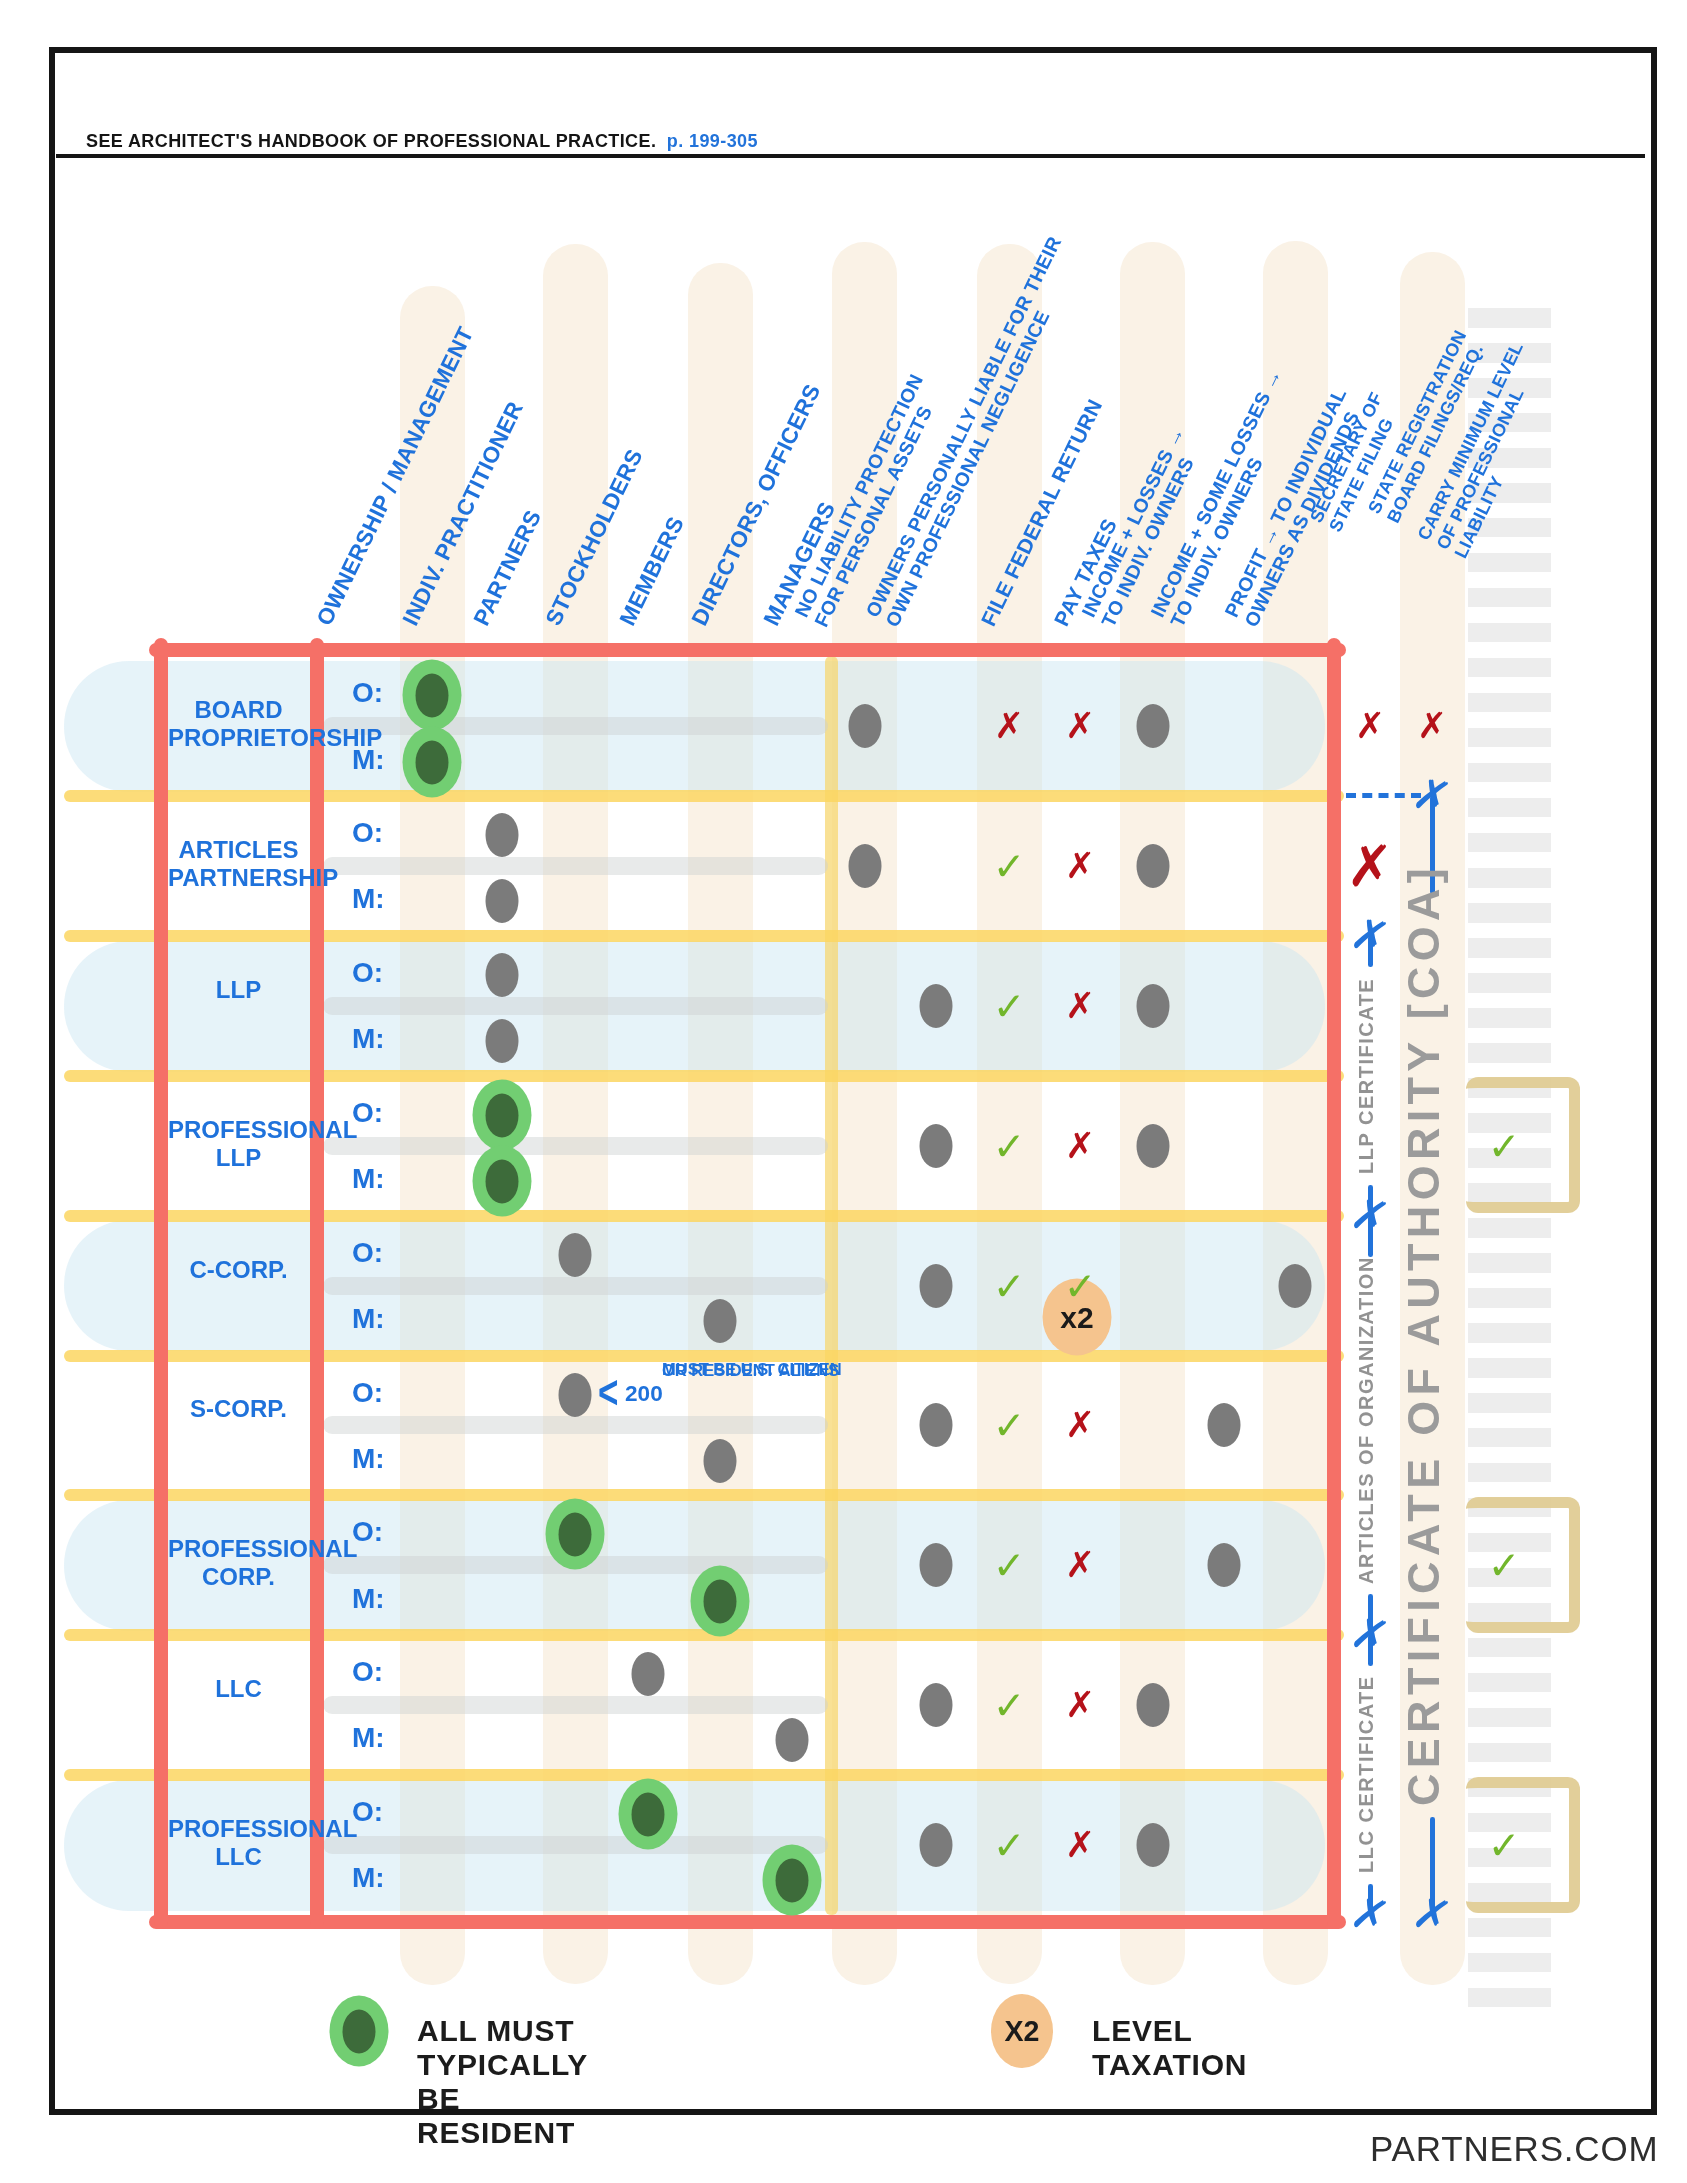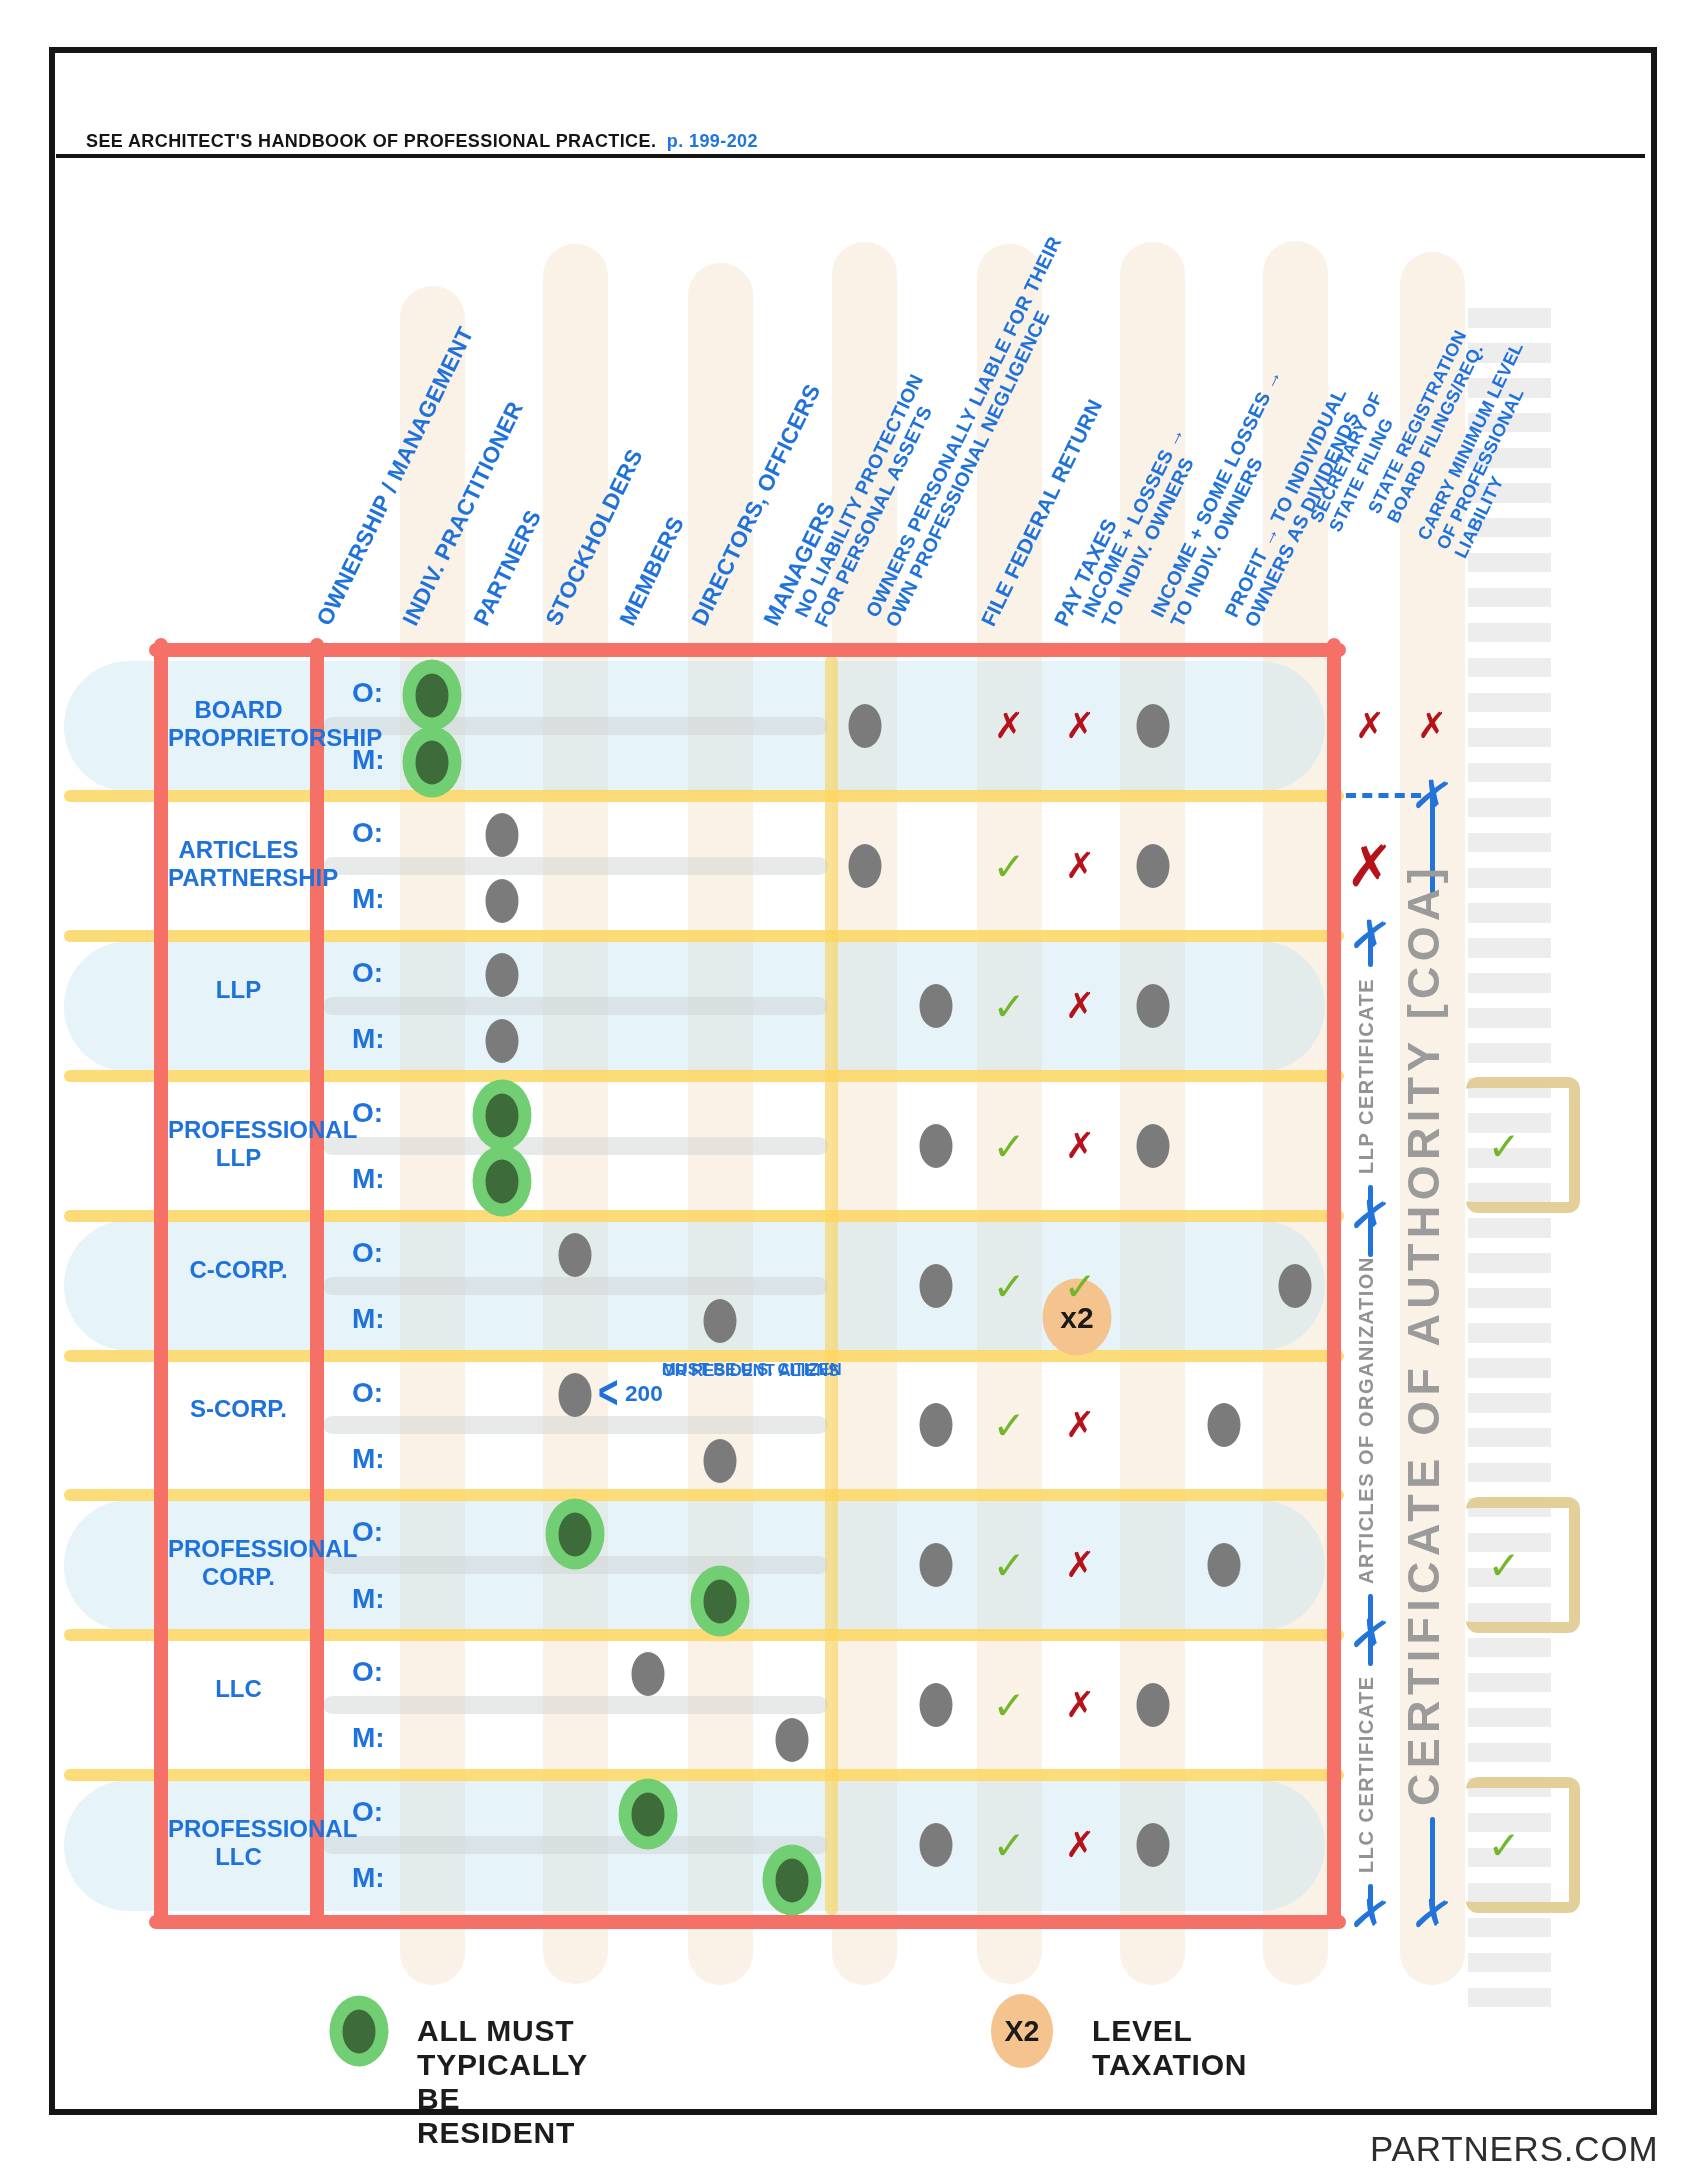--- a/index.html
+++ b/index.html
@@ -50,21 +50,21 @@
   .tanbr{border:11.3px solid rgba(224,203,146,.92);border-left:none;border-radius:12px;}
   .legendtext{font-size:30px;font-weight:bold;color:#1c1c1c;letter-spacing:0.8px;}
 </style>
 </head>
 <body>
 
 <div id="canvas">
 
   <div class="abs frame"></div>
   <div class="abs subbox">
-    <span class="black">SEE ARCHITECT'S HANDBOOK OF PROFESSIONAL PRACTICE.</span><span class="pages">p. 199-202</span>
+    <span class="black">SEE ARCHITECT'S HANDBOOK OF PROFESSIONAL PRACTICE.</span><span class="pages">p. 199-305</span>
   </div>
   <div class="abs watermark">PARTNERS.COM</div>
 
   <div id="chart">
       <div class="abs pill" style="left: 400px; top: 286px; height: 1699px;"></div>
       <div class="abs pill" style="left: 543px; top: 244px; height: 1740px;"></div>
       <div class="abs pill" style="left: 688px; top: 263px; height: 1722px;"></div>
       <div class="abs pill" style="left: 832px; top: 242px; height: 1743px;"></div>
       <div class="abs pill" style="left: 977px; top: 244px; height: 1740px;"></div>
       <div class="abs pill" style="left: 1120px; top: 242px; height: 1743px;"></div>

